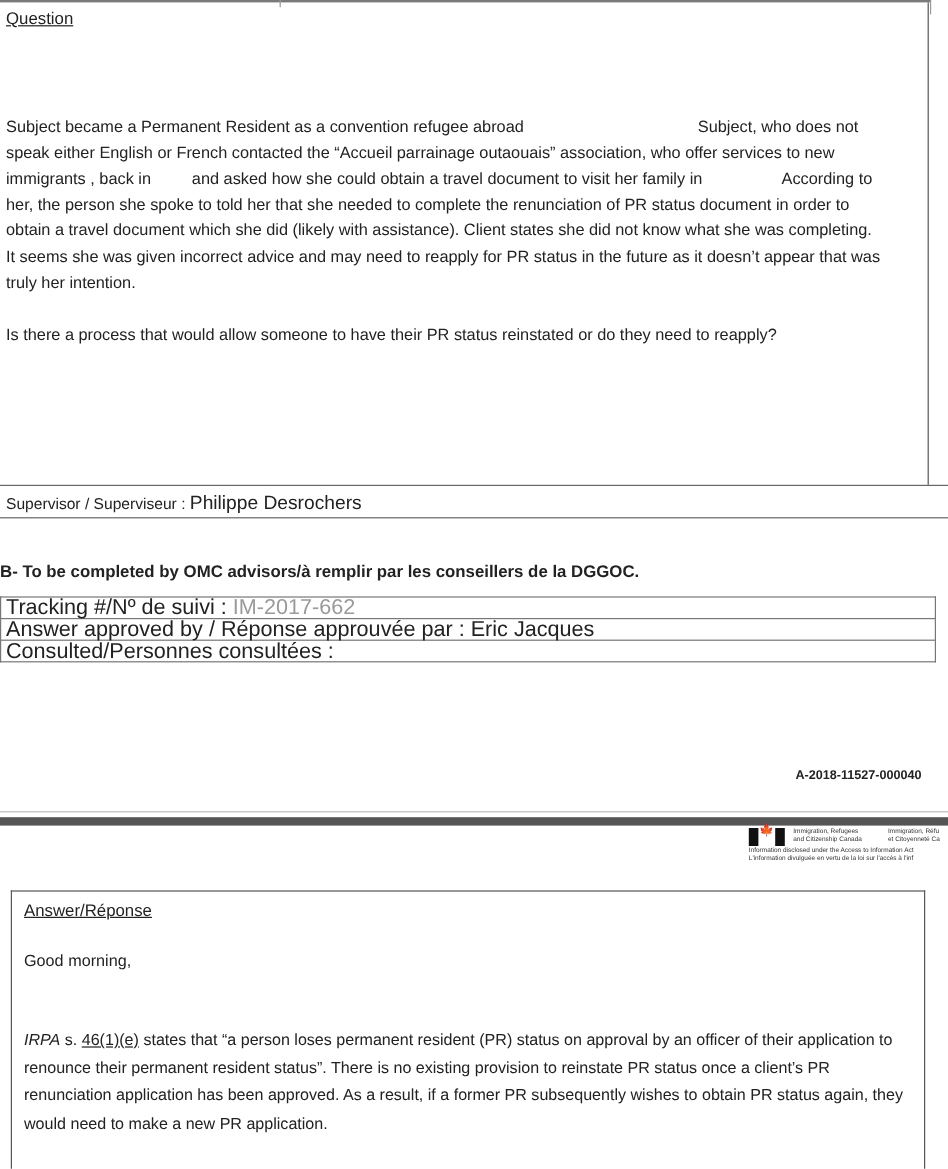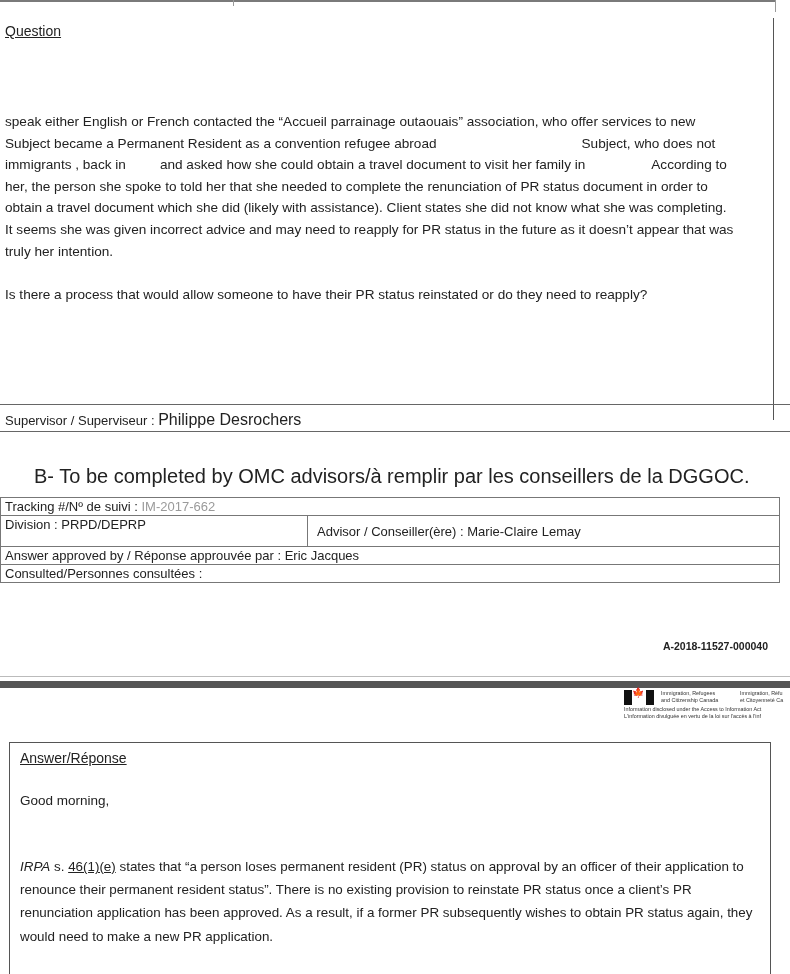--- a/index.html
+++ b/index.html
@@ -8,34 +8,34 @@
       background: #ffffff; color: #1e1e1e;
       font-family: "Liberation Sans", sans-serif;
     }
     .doc { font-family: "Liberation Sans", sans-serif; font-size: 13.4px; line-height: 21.5px; color: #222; }
 
     
     .topline { position: absolute; left: 0; top: 0; width: 775px; height: 2px; background: #7a7a7a; }
     .topline-tick { position: absolute; top: 0; width: 1px; height: 6px; background: #999; }
 
     
-    .qbox { position: absolute; left: 0; top: 2px; width: 773px; height: 402px; border-right: 1px solid #555; margin-top: 16px; }
+    .qbox { position: absolute; left: 0; top: 2px; width: 773px; height: 402px; border-right: 1px solid #555; }
     .qtitle { position: absolute; left: 5px; top: 3px; text-decoration: underline; font-size: 14px; }
     .qline { position: absolute; left: 5px; top: 22px; font-size: 14px; }
     .para { position: absolute; left: 5px; width: 760px; }
     .gap { display: inline-block; }
 
     .sup-row { position: absolute; left: 0; top: 404px; width: 773px; height: 26px;
                border-top: 1.5px solid #666; border-bottom: 1.5px solid #666; border-right: 1px solid #555; padding-left: 32px; }
     .sup-label { position: absolute; left: 5px; top: 4px; font-size: 13px; }
     .sup-name { font-size: 16px; }
 
-    .section-b { position: absolute; left: 0; top: 466px; font-weight: normal; font-size: 20px; padding-left: 34px; }
+    .section-b { position: absolute; left: 0; top: 466px; font-weight: bold; font-size: 14px; }
 
-    table.meta { position: absolute; left: 0; top: 497px; width: 780px; border-collapse: collapse; font-size: 13px; }
+    table.meta { position: absolute; left: 0; top: 497px; width: 780px; border-collapse: collapse; font-size: 18px; }
     table.meta td { border: 1px solid #777; padding: 0 4px; height: 17px; line-height: 17px; }
     table.meta td.tall { height: 30px; }
     .tracking-val { color: #9a9a9a; }
 
     .ref { position: absolute; right: 22px; top: 636px; font-weight: bold; font-size: 10.5px; }
 
     .pagebreak-thin { position: absolute; left: 0; top: 676px; width: 790px; height: 1px; background: #bbb; }
     .pagebreak { position: absolute; left: 0; top: 681px; width: 790px; height: 7px; background: #555; }
 
     .gov { position: absolute; left: 624px; top: 690px; width: 170px; font-size: 5.4px; line-height: 7.3px; color: #333; white-space: nowrap; }
@@ -60,24 +60,24 @@
 <div class="doc">
 
   <div class="topline"></div>
   <div class="topline-tick" style="left:233px"></div>
   <div class="topline-tick" style="left:775px;height:12px"></div>
 
   <div class="qbox">
     <div class="qtitle">Question</div>
 
     <div class="para" style="top:93px;font-size:13.6px;line-height:21.6px">
-      <div>speak either English or French contacted the “Accueil parrainage outaouais” association, who offer services to new</div>
       <div>
         <span>Subject became a Permanent Resident as a convention refugee abroad</span><span class="gap" style="width:145px"></span><span>Subject, who does not</span>
       </div>
+      <div>speak either English or French contacted the “Accueil parrainage outaouais” association, who offer services to new</div>
       <div>
         <span>immigrants , back in</span><span class="gap" style="width:34px"></span><span>and asked how she could obtain a travel document to visit her family in</span><span class="gap" style="width:66px"></span><span>According to</span>
       </div>
       <div>her, the person she spoke to told her that she needed to complete the renunciation of PR status document in order to</div>
       <div>obtain a travel document which she did (likely with assistance). Client states she did not know what she was completing.</div>
       <div>It seems she was given incorrect advice and may need to reapply for PR status in the future as it doesn’t appear that was</div>
       <div>truly her intention.</div>
     </div>
 
     <div class="para" style="top:266px;font-size:13.6px">Is there a process that would allow someone to have their PR status reinstated or do they need to reapply?</div>
@@ -90,24 +90,20 @@
   </div>
 
   <div class="section-b">B- To be completed by OMC advisors/à remplir par les conseillers de la DGGOC.</div>
 
   <table class="meta">
     <tbody>
         <tr>
       <td colspan="2">
         <span>Tracking #/Nº de suivi : </span><span class="tracking-val">IM-2017-662</span>
       </td>
-    </tr>
-    <tr>
-      <td class="tall" style="width:298px;vertical-align:top">Division : PRPD/DEPRP</td>
-      <td class="tall" style="padding-left:9px">Advisor / Conseiller(ère) : Marie-Claire Lemay</td>
     </tr>
     <tr>
       <td colspan="2">Answer approved by / Réponse approuvée par : Eric Jacques</td>
     </tr>
     <tr>
       <td colspan="2">Consulted/Personnes consultées :</td>
     </tr>
   </tbody>
     </table>
 

